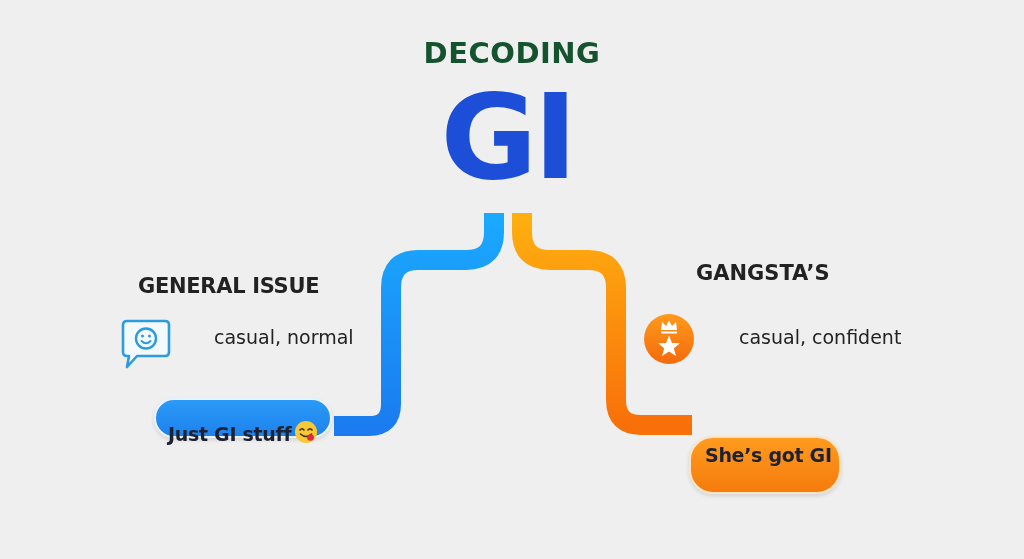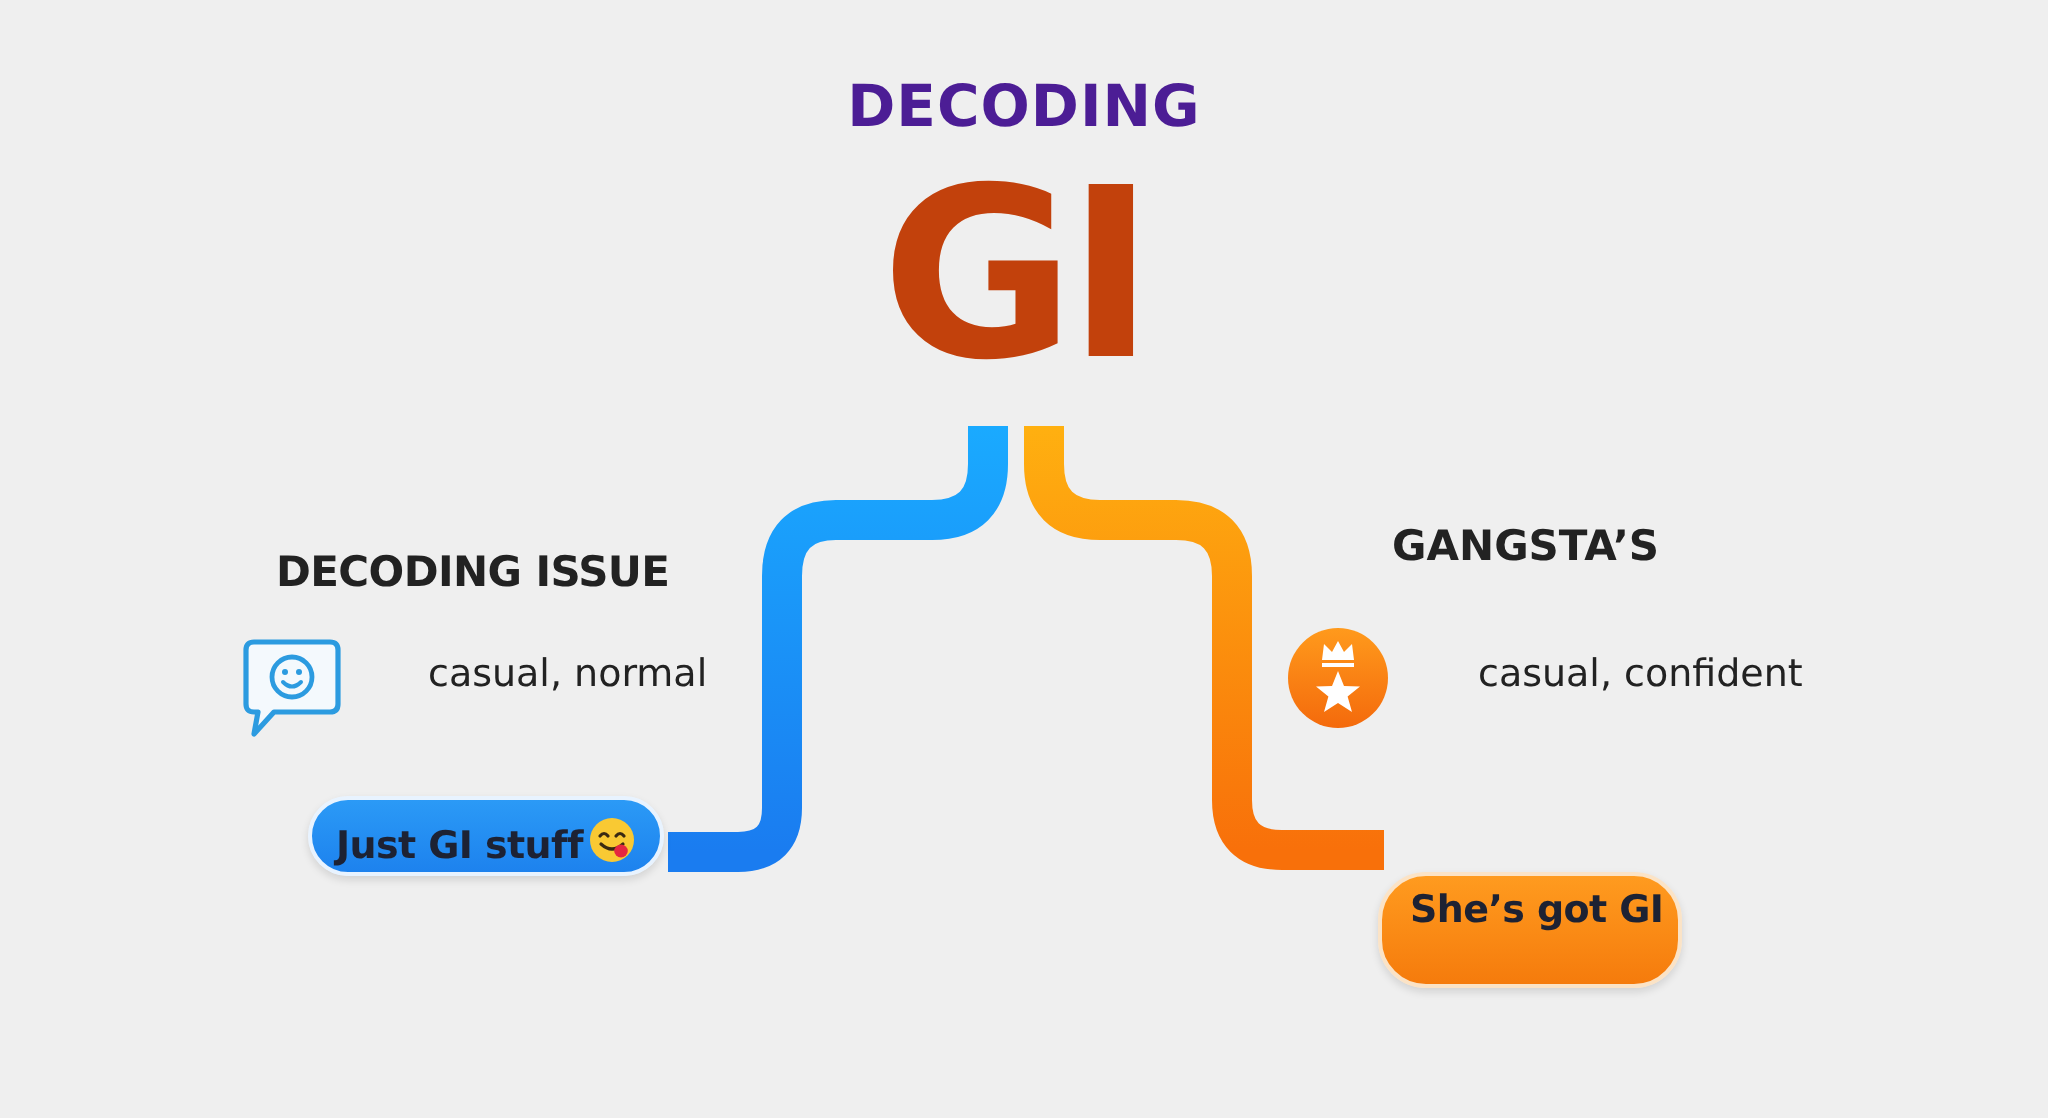--- a/index.html
+++ b/index.html
@@ -16,29 +16,29 @@
       color: #1f1f1f;
     }
     .abs { position: absolute; }
 
     .super-title {
       left: 0; width: 1024px; top: 36px;
       text-align: center;
       font-size: 29px;
       font-weight: bold;
       letter-spacing: 0.5px;
-      color: #4c1d95;
+      color: #14532d;
     }
     .main-title {
       left: 0; width: 1014px; top: 78px;
       text-align: center;
       font-size: 118px;
       font-weight: bold;
       line-height: 1;
-      color: #c2410c;
+      color: #1d4ed8;
       letter-spacing: -4px;
     }
 
     svg.paths {
       position: absolute; left: 0; top: 0;
     }
 
     .branch-label {
       font-weight: bold;
       color: #222;
@@ -73,21 +73,21 @@
       color: #1d2233;
       box-shadow: 0 2px 4px rgba(0,0,0,0.12);
     }
     .pill-left {
       left: 154px; top: 398px;
       width: 178px; height: 40px;
       border-radius: 20px;
       background: linear-gradient(180deg, #2b9af6 0%, #1d82ee 100%);
       border: 2px solid #e8f3ff;
       font-size: 19px;
-      padding: 8px 0 0 12px;
+      padding: 20px 0 0 12px;
       letter-spacing: -0.3px;
       white-space: nowrap;
     }
     .pill-left .emoji {
       display: inline-block;
       vertical-align: -3px;
       margin-left: 3px;
     }
     .pill-right {
       left: 689px; top: 392px;
@@ -118,21 +118,21 @@
       <stop offset="0" stop-color="#ffb010"></stop>
       <stop offset="1" stop-color="#f8700a"></stop>
     </linearGradient>
   </defs>
 
   <path d="M 494 213 L 494 232 Q 494 260 466 260 L 418 260 Q 391 260 391 288 L 391 404 Q 391 426 369 426 L 334 426" fill="none" stroke="url(#blueGrad)" stroke-width="20" stroke-linecap="butt" stroke-linejoin="round"></path>
 
   <path d="M 522 213 L 522 232 Q 522 260 550 260 L 588 260 Q 616 260 616 288 L 616 400 Q 616 425 641 425 L 692 425" fill="none" stroke="url(#orangeGrad)" stroke-width="20" stroke-linecap="butt" stroke-linejoin="round"></path>
 </svg>
 
-<div class="abs branch-label left-label">DECODING ISSUE</div>
+<div class="abs branch-label left-label">GENERAL ISSUE</div>
 
 <svg class="abs bubble-icon" viewBox="0 0 50 52">
   <path d="M 6 3 L 44 3 Q 48 3 48 7 L 48 34 Q 48 38 44 38 L 16 38 L 6 49 L 8 38 L 6 38 Q 2 38 2 34 L 2 7 Q 2 3 6 3 Z" fill="#f4f9fd" stroke="#2c9be0" stroke-width="2.6" stroke-linejoin="round"></path>
   <circle cx="25" cy="20.5" r="10" fill="none" stroke="#2c9be0" stroke-width="2.4"></circle>
   <circle cx="21.5" cy="18" r="1.5" fill="#2c9be0"></circle>
   <circle cx="28.5" cy="18" r="1.5" fill="#2c9be0"></circle>
   <path d="M 20.5 23 Q 25 27.5 29.5 23" fill="none" stroke="#2c9be0" stroke-width="2" stroke-linecap="round"></path>
 </svg>
 
 <div class="abs trait left-trait">casual, normal</div>

